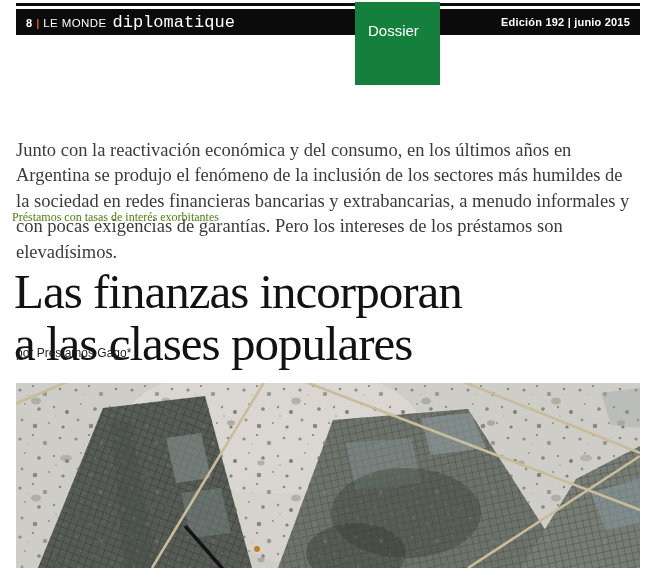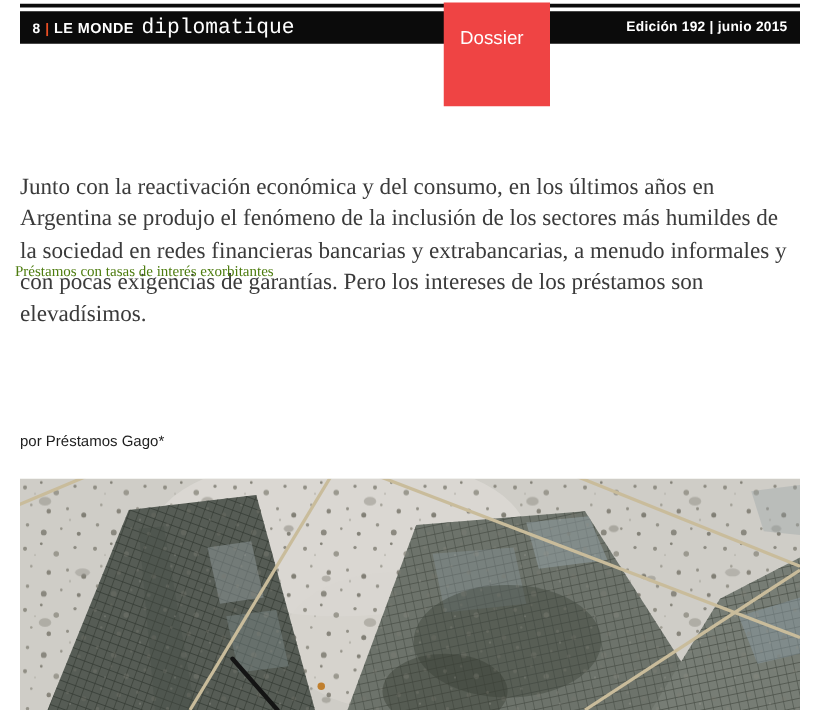--- a/index.html
+++ b/index.html
@@ -17,27 +17,27 @@
   }
   .header-bar{
     position:absolute;left:16px;top:9px;width:624px;height:26px;
     background:#0b0b0b;color:#ffffff;
     display:flex;align-items:center;justify-content:space-between;
     padding:0 10px;box-sizing:border-box;
   }
   .brand{display:flex;align-items:baseline;}
   .page-num{font-weight:bold;font-size:11px;}
   .brand-sep{color:#EA4E24;font-size:11px;font-weight:bold;margin:0 4px;}
-  .brand-bold{font-weight:bold;font-size:11.5px;letter-spacing:.4px;}
+  .brand-bold{font-weight:normal;font-size:11.5px;letter-spacing:.4px;}
   .brand-serif{font-family:Liberation Mono, monospace;font-size:17px;margin-left:6px;}
   .edition{font-weight:bold;font-size:11px;letter-spacing:.2px;}
   
   .dossier-box{
     position:absolute;left:355px;top:2px;width:85px;height:83px;
-    background:#ef4444;box-sizing:border-box;
+    background:#15803d;box-sizing:border-box;
     padding:20px 6px 0 13px;
   }
   .dossier-title{color:#ffffff;font-size:15px;font-weight:500;margin:0 0 8px 0;}
   .dossier-sub{color:#26130a;font-size:9.5px;line-height:11.5px;}
   
   .lede{
     position:absolute;left:16px;top:119px;width:618px;
     font-family:"Liberation Serif",serif;
     font-size:18.5px;line-height:25.5px;color:#3b3b3b;
   }
@@ -79,20 +79,24 @@
     </div>
     <div class="edition">Edición 192 | junio 2015</div>
   </div>
 
   <div class="dossier-box">
     <div class="dossier-title">Dossier</div>
   </div>
 
   <p class="lede">Junto con la reactivación económica y del consumo, en los últimos años en Argentina se produjo el fenómeno de la inclusión de los sectores más humildes de la sociedad en redes financieras bancarias y extrabancarias, a menudo informales y con pocas exigencias de garantías. Pero los intereses de los préstamos son elevadísimos.</p>
   <div class="kicker">Préstamos con tasas de interés exorbitantes</div>
+  <h1 class="headline">
+    <span>Las finanzas incorporan</span>
+    <span>a las clases populares</span>
+  </h1>
   <div class="byline">por Préstamos Gago*</div>
 
   <div class="photo">
     <svg width="624" height="185" viewBox="0 0 624 185" xmlns="http://www.w3.org/2000/svg">
       <title>Reflejo de dos torres de oficinas vidriadas sobre un piso de piedra pulida moteada con juntas diagonales</title>
       <defs>
         <pattern id="speck" patternUnits="userSpaceOnUse" width="56" height="49">
           <circle cx="4" cy="7" r="1.6" fill="#8b897f"></circle>
           <circle cx="17" cy="3" r="1.1" fill="#7e7c72"></circle>
           <circle cx="29" cy="11" r="2.2" fill="#96948a"></circle>

